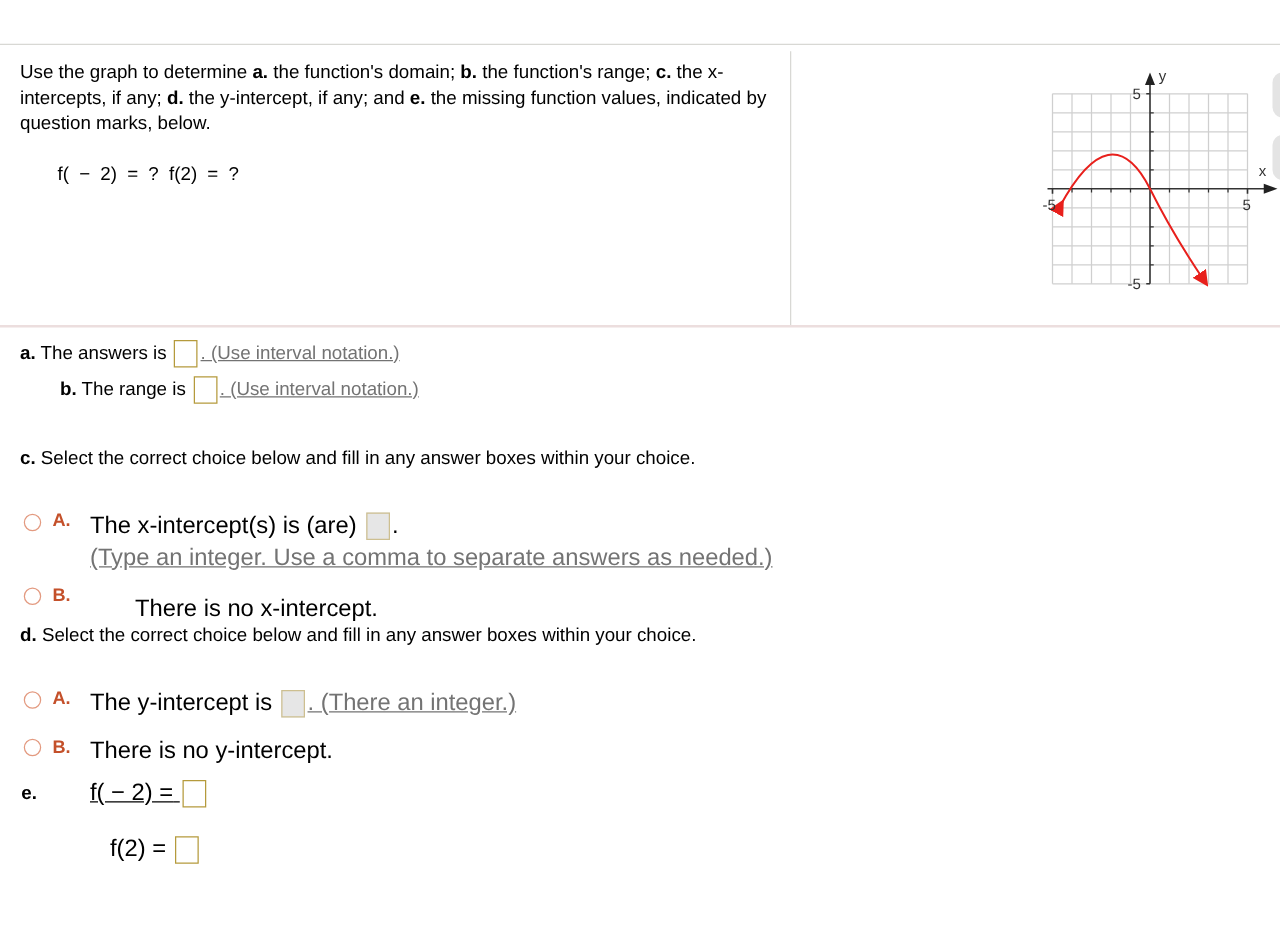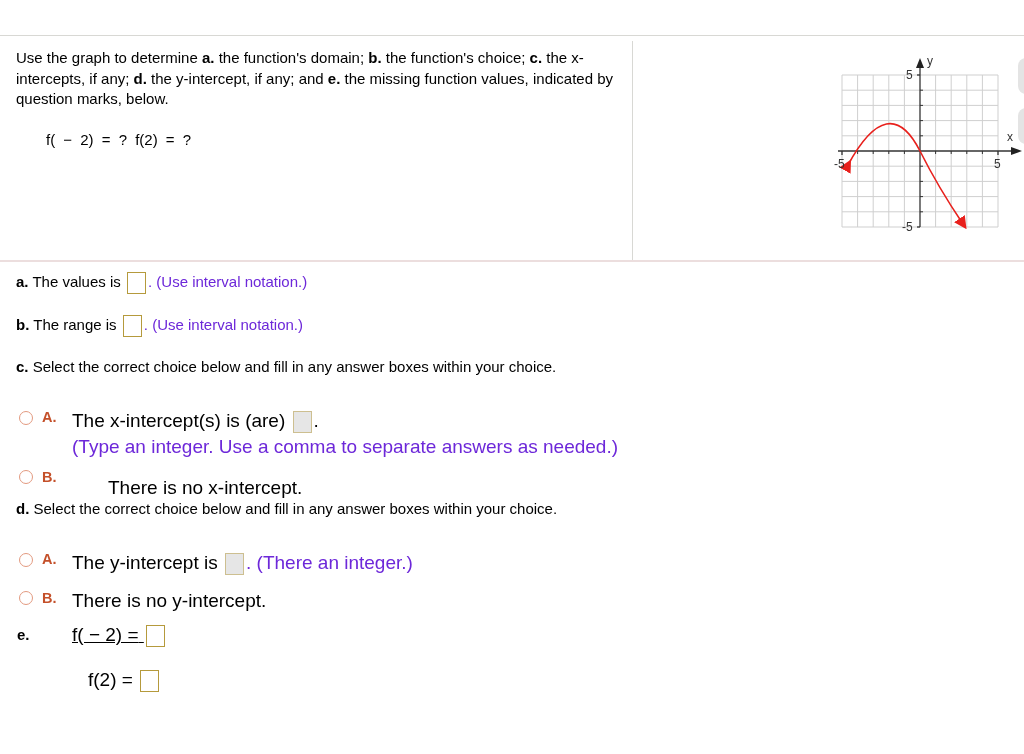--- a/index.html
+++ b/index.html
@@ -6,37 +6,37 @@
   body { width:1024px; height:754px; position:relative; overflow:hidden;
          font-family:"Liberation Sans", sans-serif; color:#000; font-size:15px; }
   .topline { position:absolute; left:0; top:35px; width:1024px; height:1px; background:#d8d8d4; }
   .vsep { position:absolute; left:632px; top:41px; width:1px; height:219px; background:#d8d8d4; }
   .hsep { position:absolute; left:0; top:260px; width:1024px; height:2px; background:#ecdede; }
   .prompt { position:absolute; left:16px; top:48px; width:600px; line-height:20.5px; font-size:15px; }
   .fvals { position:absolute; left:46px; top:131px; font-size:15px; word-spacing:4px; }
   .graph { position:absolute; left:830px; top:42px; }
   .edge-btn { position:absolute; right:-10px; width:16px; height:36px; border-radius:12px; background:#e4e4e4; }
   .line { position:absolute; left:16px; font-size:15px; white-space:nowrap; }
-  .hint { color:#6d28d9; }
+  .hint { color:#737373;text-decoration:underline; }
   .box { display:inline-block; width:19px; height:22px; border:1.5px solid #b59a3c; vertical-align:middle; margin:0 2px 0 2px; box-sizing:border-box; background:#fff; }
   .box.gray { background:#e6e6e6; border-color:#cdbf90; }
   .radio { position:absolute; width:14px; height:14px; border:1.6px solid #e39a80; border-radius:50%; box-sizing:border-box; background:#fff; }
   .letter { position:absolute; color:#c4502a; font-weight:bold; font-size:14.5px; }
   .choice-text { position:absolute; font-size:19px; white-space:nowrap; }
   b { font-weight:bold; }
 </style>
 </head>
 <body>
 
 <div class="topline"></div>
 <div class="vsep"></div>
 <div class="hsep"></div>
 
 <div class="prompt">
-  <span>Use the graph to determine </span><b>a.</b><span> the function's domain; </span><b>b.</b><span> the function's choice; </span><b>c.</b><span> the x-intercepts, if any; </span><b>d.</b><span> the y-intercept, if any; and </span><b>e.</b><span> the missing function values, indicated by question marks, below.</span>
+  <span>Use the graph to determine </span><b>a.</b><span> the function's domain; </span><b>b.</b><span> the function's range; </span><b>c.</b><span> the x-intercepts, if any; </span><b>d.</b><span> the y-intercept, if any; and </span><b>e.</b><span> the missing function values, indicated by question marks, below.</span>
 </div>
 <div class="fvals">f( − 2) = ?   f(2) = ?</div>
 
 <div class="graph">
   <svg width="194" height="200" viewBox="0 0 194 200" xmlns="http://www.w3.org/2000/svg">
     <defs>
       <marker id="redArrow" markerWidth="8" markerHeight="8" refX="4" refY="4" orient="auto">
         <path d="M0,0 L8,4 L0,8 z" fill="#e8201c"></path>
       </marker>
     </defs>
@@ -99,25 +99,25 @@
   <span style="position:absolute;left:177px;top:88px;font-size:12px;color:#333;">x</span>
   <span style="position:absolute;left:76px;top:26px;font-size:12px;color:#333;">5</span>
   <span style="position:absolute;left:72px;top:178px;font-size:12px;color:#333;">-5</span>
   <span style="position:absolute;left:164px;top:115px;font-size:12px;color:#333;">5</span>
   <span style="position:absolute;left:4px;top:115px;font-size:12px;color:#333;">-5</span>
 </div>
 <div class="edge-btn" style="top:58px;"></div>
 <div class="edge-btn" style="top:108px;"></div>
 
 <div class="line" style="top:272px;">
-  <b>a.</b><span> The values is</span>
+  <b>a.</b><span> The answers is</span>
   <span class="box"></span><span class="hint">. (Use interval notation.)</span>
 </div>
 
-<div class="line" style="top:315px;">
+<div class="line" style="top:301px;margin-left:32px;">
   <b>b.</b><span> The range is</span>
   <span class="box"></span><span class="hint">. (Use interval notation.)</span>
 </div>
 
 <div class="line" style="top:358px;">
   <b>c.</b><span> Select the correct choice below and fill in any answer boxes within your choice.</span>
 </div>
 
 <div class="radio" style="left:19px;top:411px;"></div>
 <div class="letter" style="left:42px;top:409px;">A.</div>

